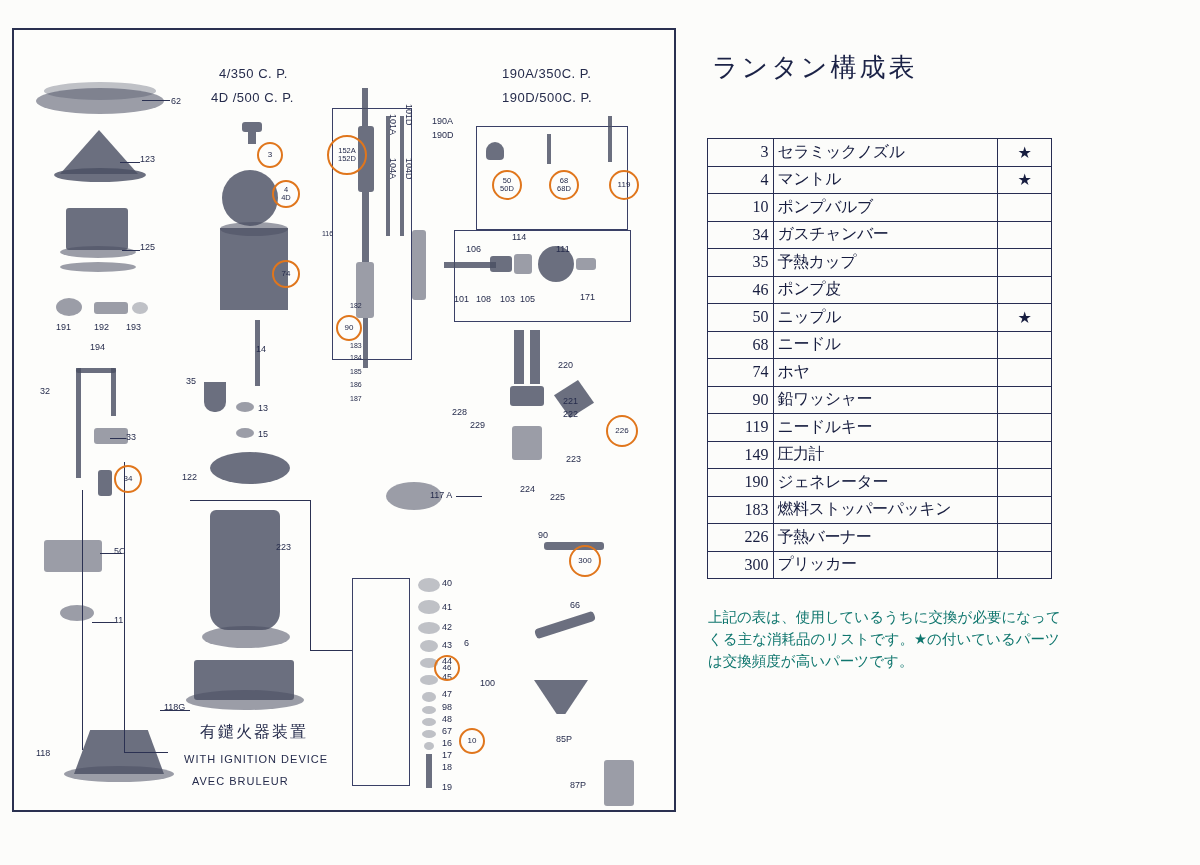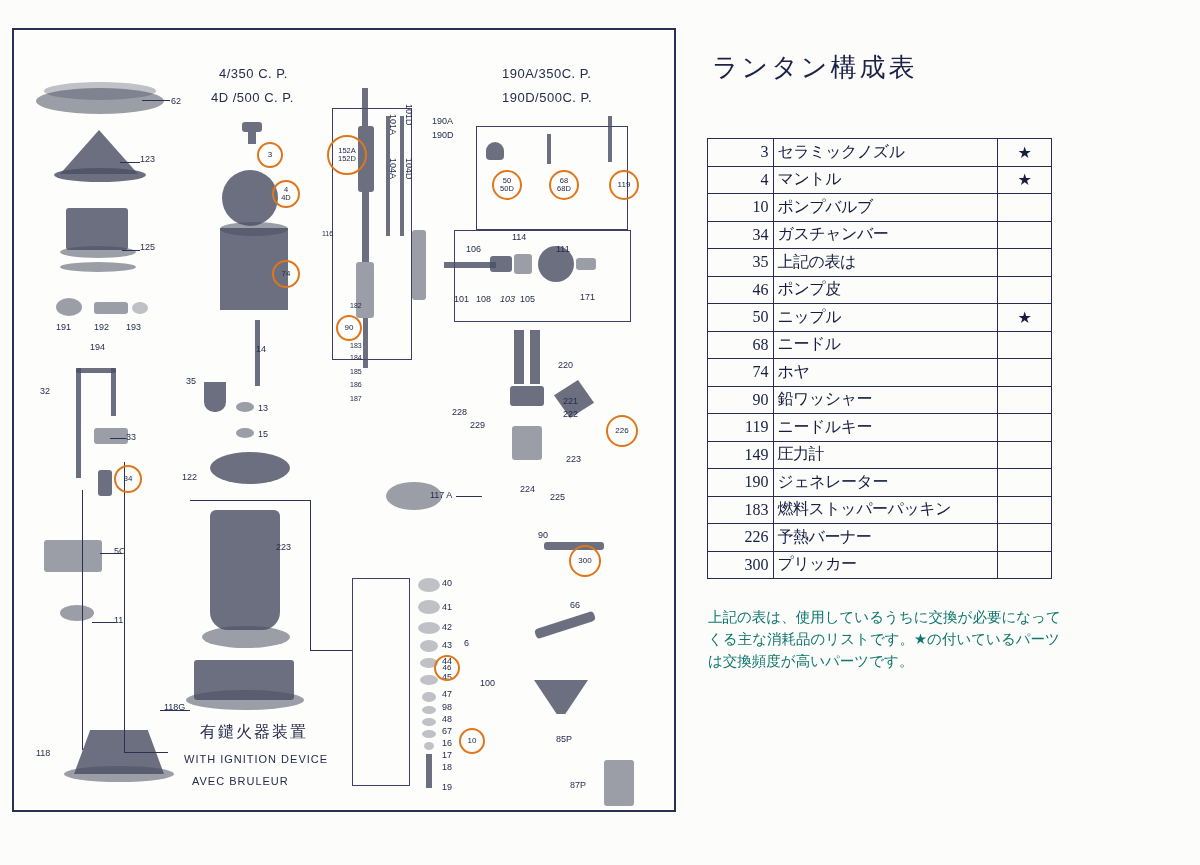--- a/index.html
+++ b/index.html
@@ -249,21 +249,21 @@
     <div class="dg-label num" style="left:100px;top:516px;">5C</div>
     <div class="dg-label num" style="left:100px;top:585px;">11</div>
     <div class="dg-label num" style="left:22px;top:718px;">118</div>
     <div class="dg-label num" style="left:150px;top:672px;">118G</div>
     <div class="dg-label num" style="left:416px;top:460px;">117 A</div>
     <div class="dg-label num" style="left:498px;top:202px;">114</div>
     <div class="dg-label num" style="left:542px;top:214px;">111</div>
     <div class="dg-label num" style="left:566px;top:262px;">171</div>
     <div class="dg-label num" style="left:452px;top:214px;">106</div>
     <div class="dg-label num" style="left:506px;top:264px;">105</div>
-    <div class="dg-label num" style="left:486px;top:264px;font-style:italic;">103</div>
+    <div class="dg-label num" style="left:486px;top:264px;">103</div>
     <div class="dg-label num" style="left:462px;top:264px;">108</div>
     <div class="dg-label num" style="left:440px;top:264px;">101</div>
     <div class="dg-label num" style="left:418px;top:86px;">190A</div>
     <div class="dg-label num" style="left:418px;top:100px;">190D</div>
     <div class="dg-label num vert" style="left:374px;top:84px;">101A</div>
     <div class="dg-label num vert" style="left:390px;top:74px;">101D</div>
     <div class="dg-label num vert" style="left:374px;top:128px;">104A</div>
     <div class="dg-label num vert" style="left:390px;top:128px;">104D</div>
     <div class="dg-label tiny" style="left:308px;top:200px;">116</div>
     <div class="dg-label tiny" style="left:336px;top:272px;">182</div>
@@ -339,21 +339,21 @@
         <td class="nm">ポンプバルブ</td>
         <td class="st"></td>
       </tr>
       <tr>
         <td class="no">34</td>
         <td class="nm">ガスチャンバー</td>
         <td class="st"></td>
       </tr>
       <tr>
         <td class="no">35</td>
-        <td class="nm">上記の表は</td>
+        <td class="nm">予熱カップ</td>
         <td class="st"></td>
       </tr>
       <tr>
         <td class="no">46</td>
         <td class="nm">ポンプ皮</td>
         <td class="st"></td>
       </tr>
       <tr>
         <td class="no">50</td>
         <td class="nm">ニップル</td>

